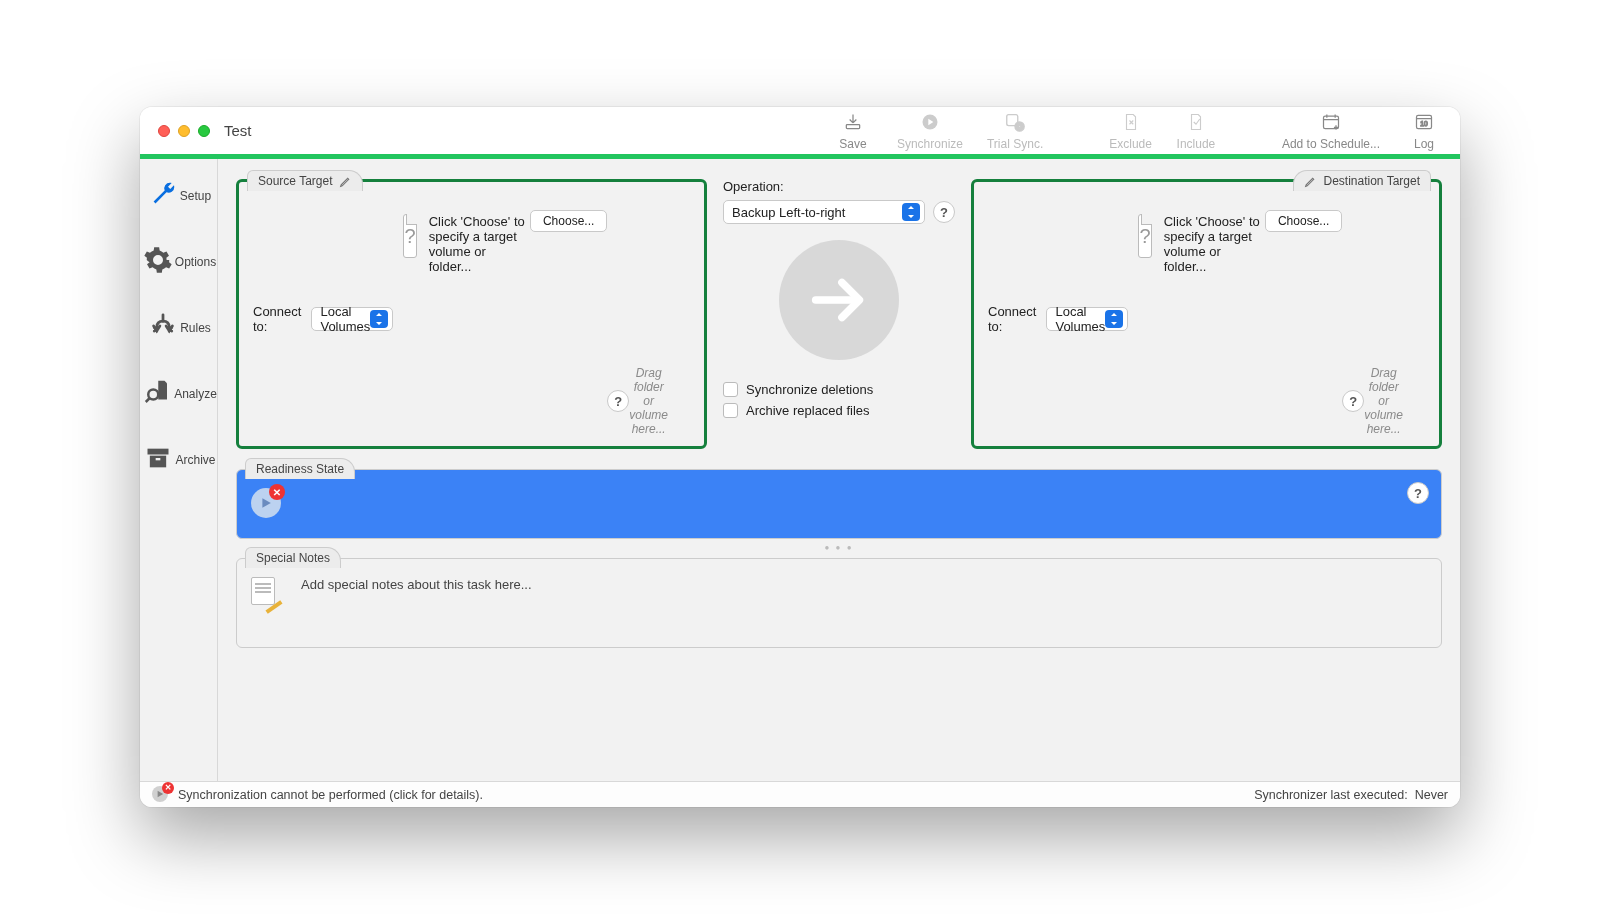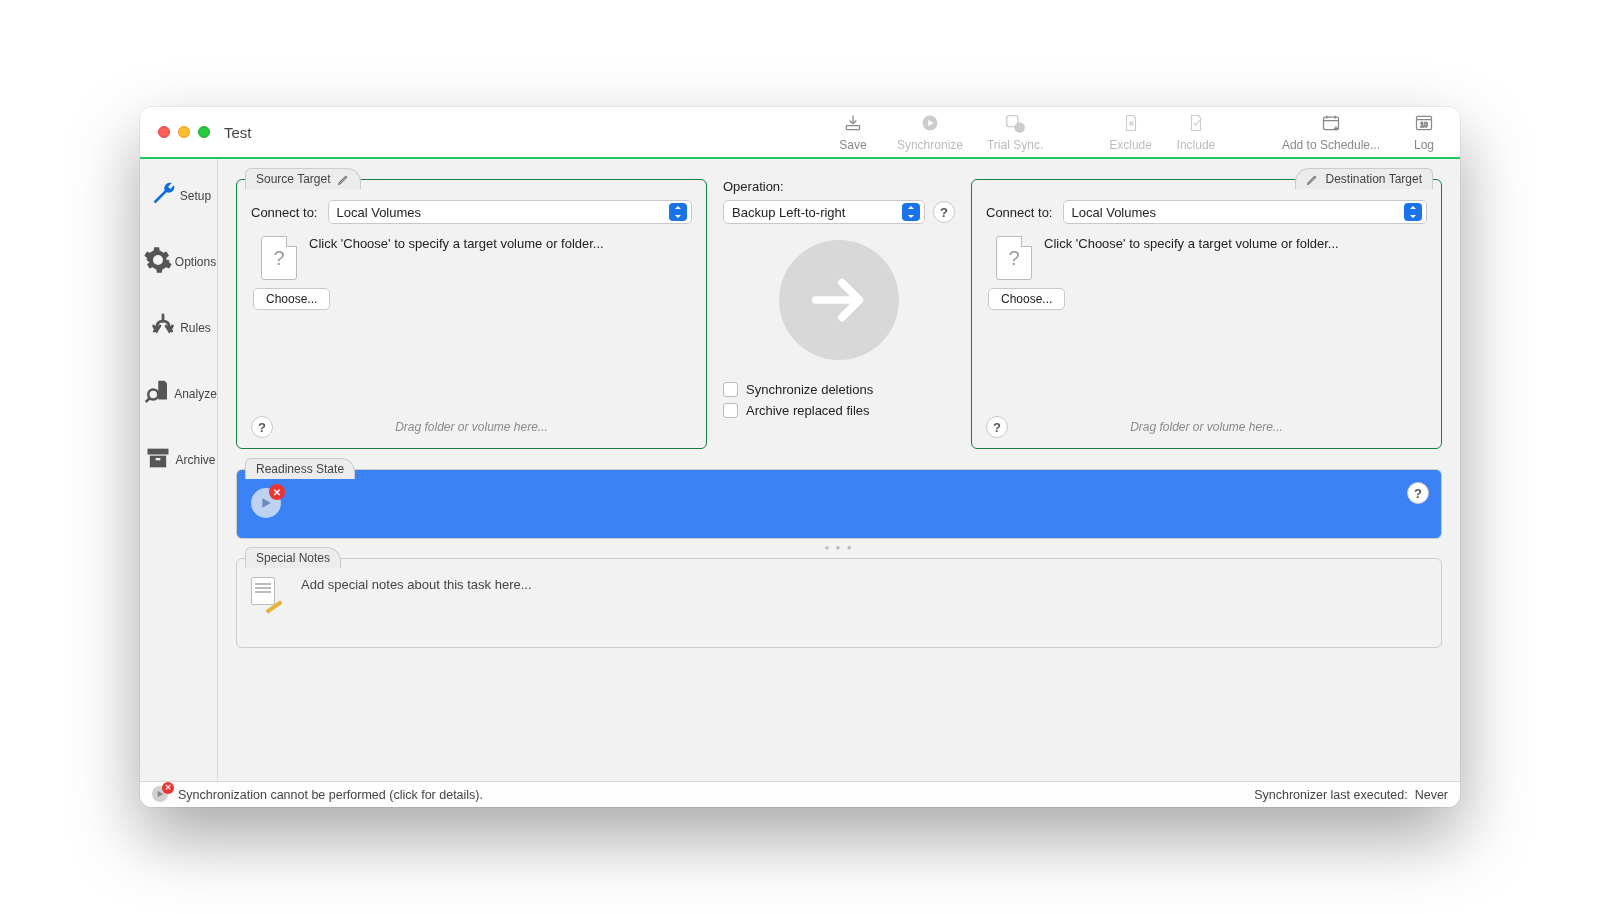--- a/index.html
+++ b/index.html
@@ -23,21 +23,21 @@
     flex-direction: column;
     overflow: hidden;
     position: relative;
   }
   
   .titlebar {
     height: 52px;
     display: flex;
     align-items: center;
     padding: 0 16px 0 18px;
-    border-bottom: 2px solid #22c55e;
+    border-bottom: 5px solid #22c55e;
     background: #fff;
   }
   .traffic { display: flex; gap: 8px; }
   .traffic span { width: 12px; height: 12px; border-radius: 50%; display:inline-block; }
   .traffic .close { background:#ff5f57; border:1px solid #e0443e; }
   .traffic .min { background:#ffbd2e; border:1px solid #dea123; }
   .traffic .max { background:#28c940; border:1px solid #1aab29; }
   .title { margin-left: 14px; font-size: 15px; color:#444; font-weight:400;}
   .toolbar { margin-left:auto; display:flex; gap: 24px; }
   .tool-item { display:flex; flex-direction:column; align-items:center; gap:4px; color:#888; cursor:pointer; min-width:40px; }
@@ -60,25 +60,25 @@
   .side-item span.label { font-size:12px; margin-top:4px; }
   .side-item.active .ico { color:#0a6fe0; }
   .content { flex:1; padding: 20px 18px 10px 18px; overflow:auto; }
 
   
   .row1 { display:flex; gap: 16px; }
   .target-panel {
     flex:1;
     min-height: 270px;
     background:#f2f2f2;
-    border:1px solid #15803d;
+    border:3px solid #15803d;
     border-radius: 6px;
     position:relative;
     padding: 20px 14px 10px 14px;
-    display:flex; flex-direction:column;
+    display:flex; flex-direction:row;
   }
   .panel-tab {
     position:absolute; top:-12px; 
     background:#ececec;
     border:1px solid #ccc;
     border-bottom: none;
     border-radius: 6px 6px 0 0;
     padding: 3px 10px;
     font-size: 12px;
     color:#444;

